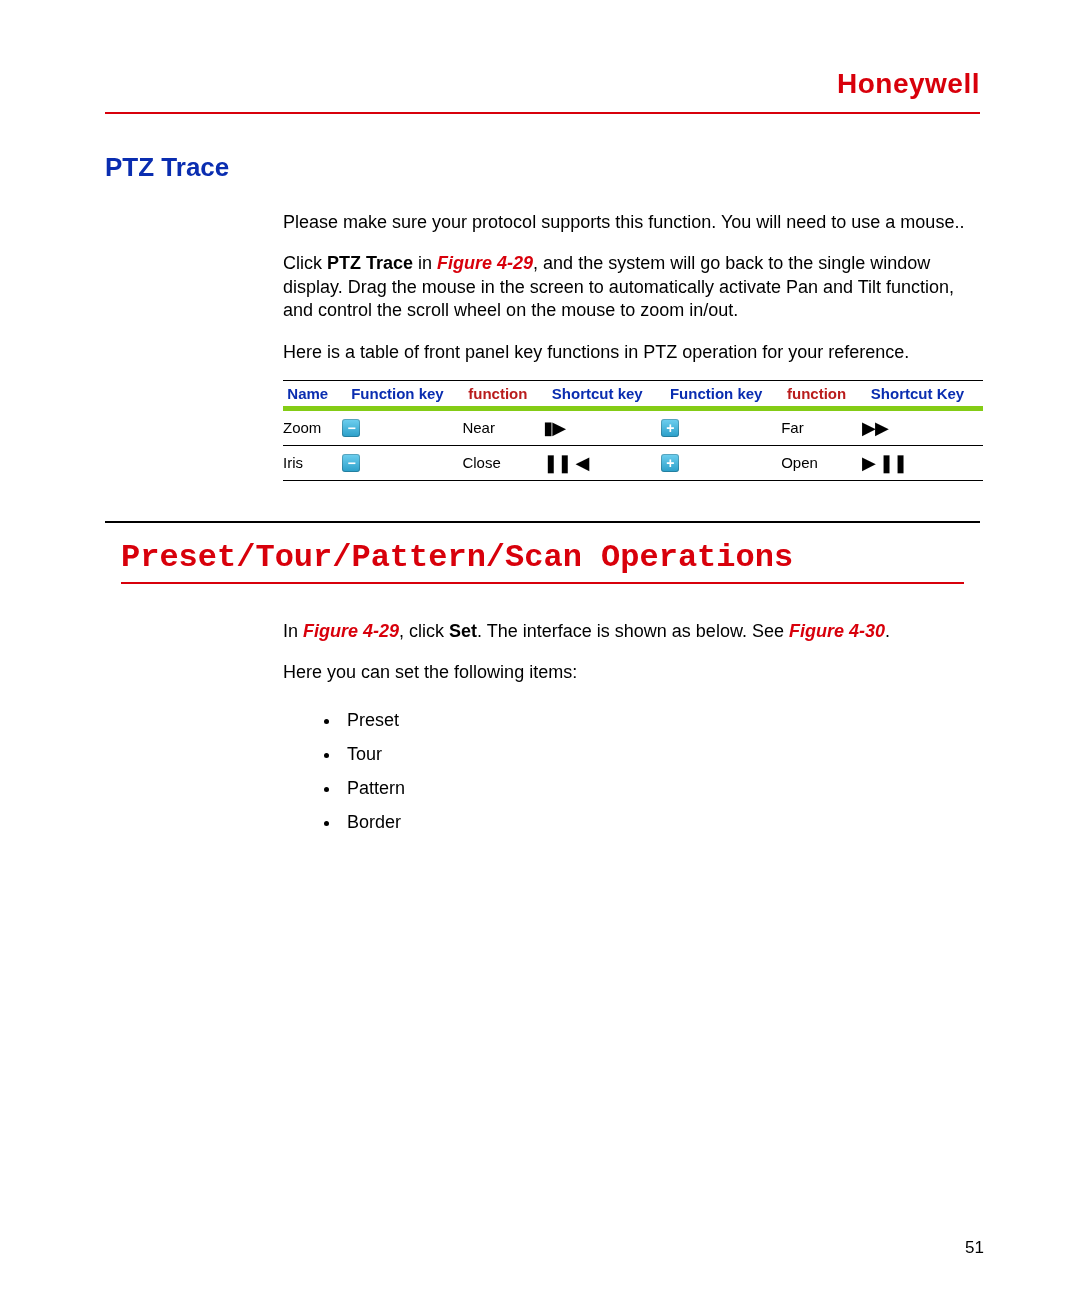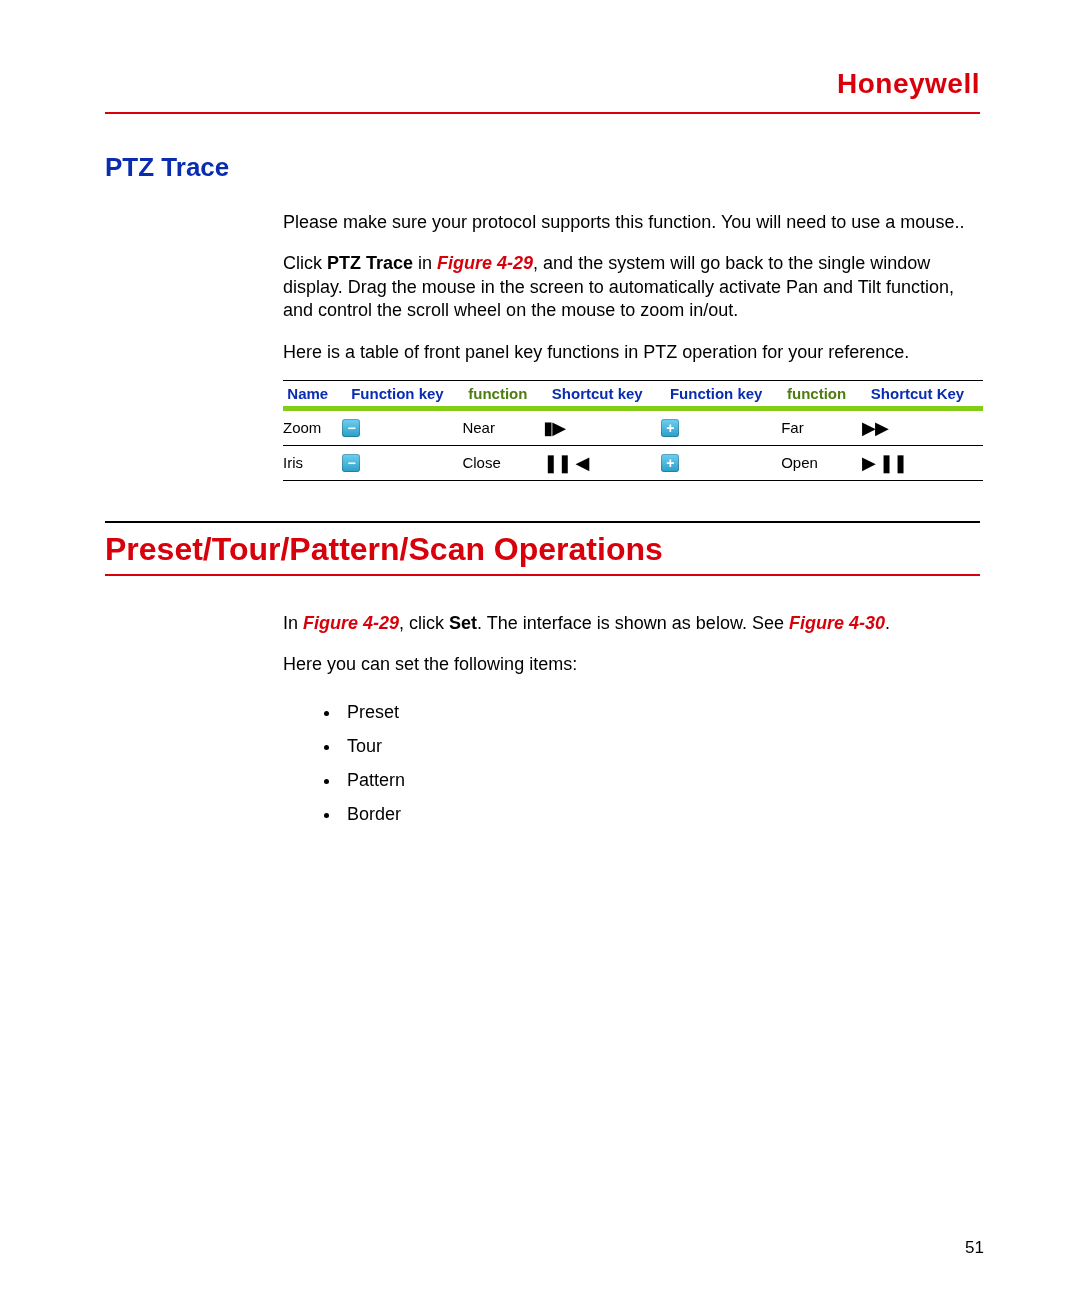--- a/index.html
+++ b/index.html
@@ -51,21 +51,21 @@
   table.ptz-table th {
     color: #0a2db0;
     font-weight: 700;
     text-align: center;
     padding: 4px 10px 4px 0;
     vertical-align: top;
     border-top: 1px solid #000;
     border-bottom: 5px solid #84cc16;
     margin-left: 33px;
   }
-  table.ptz-table th.func-lower { color: #4d7c0f; font-weight: 700; }
+  table.ptz-table th.func-lower { color: #b91c1c; font-weight: 700; }
   table.ptz-table td {
     padding: 6px 2px 6px 0;
     border-bottom: 1px solid #000;
     vertical-align: middle;
     text-align: left;
   }
   .icon-minus, .icon-plus {
     display: inline-flex;
     width: 18px; height: 18px;
     border-radius: 3px;
@@ -82,23 +82,24 @@
   .sc { font-size: 18px; letter-spacing: -1px; }
   hr.section-divider {
     border: none;
     border-top: 2px solid #000;
     margin: 40px 0 8px 0;
   }
   h1.ops-title {
     color: #d8000b;
     font-size: 32px;
     font-weight: 700;
-    margin: 0;
+    margin: 16px;
     padding-bottom: 6px;
     border-bottom: 2px solid #d8000b;
+    font-family: Liberation Mono, monospace;
   }
   ul.items {
     margin-left: 178px;
     padding-left: 30px;
     font-size: 18px;
     line-height: 1.9;
   }
   ul.items li { padding-left: 6px; margin-left: 28px; }
   .page-number {
     position: absolute;

